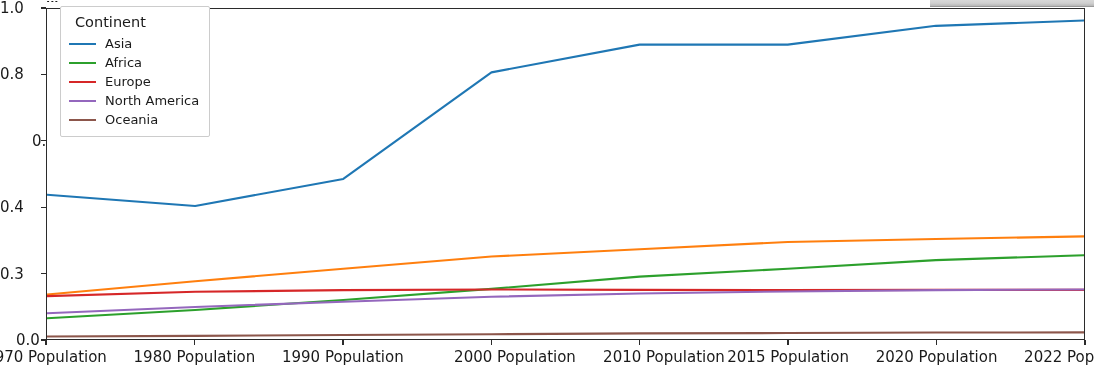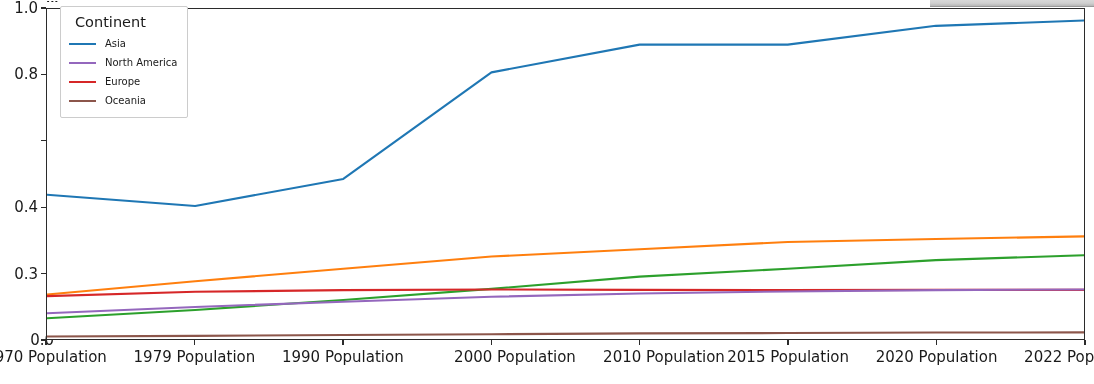--- a/index.html
+++ b/index.html
@@ -61,21 +61,20 @@
   .plot-svg {
     position: absolute;
     left: 0; top: 0;
     width: 100%;
     height: 100%;
     display: block;
   }
   .ytick-label {
     position: absolute;
     width: 38px;
-    text-align: right;
     font-size: 15px;
     color: #1a1a1a;
     transform: translateY(-50%);
   }
   .ytick-mark {
     position: absolute;
     width: 5px;
     height: 1.4px;
     background: #2b2b2b;
     left: 41px;
@@ -119,21 +118,21 @@
     align-items: center;
     height: 19px;
   }
   .legend-swatch {
     width: 27px;
     height: 2px;
     margin-right: 9px;
     flex: 0 0 auto;
   }
   .legend-label {
-    font-size: 10px;
+    font-size: 13px;
     color: #1a1a1a;
     white-space: nowrap;
     line-height: 19px;
   }
 </style>
 </head>
 <body>
 
 <div id="figure">
 
@@ -162,21 +161,21 @@
         <polyline points="0.00,311.08 148.43,302.78 296.86,292.82 445.29,281.54 593.71,269.25 742.14,261.28 890.57,252.65 1039.00,247.67" fill="none" stroke="#2ca02c" stroke-width="2.1" stroke-linejoin="round" stroke-linecap="round" vector-effect="non-scaling-stroke"></polyline>
         <polyline points="0.00,288.84 148.43,284.52 296.86,282.86 445.29,282.20 593.71,282.53 742.14,282.86 890.57,282.53 1039.00,282.53" fill="none" stroke="#d62728" stroke-width="2.1" stroke-linejoin="round" stroke-linecap="round" vector-effect="non-scaling-stroke"></polyline>
         <polyline points="0.00,306.10 148.43,299.80 296.86,294.48 445.29,289.50 593.71,286.18 742.14,284.19 890.57,282.86 1039.00,282.20" fill="none" stroke="#9467bd" stroke-width="2.1" stroke-linejoin="round" stroke-linecap="round" vector-effect="non-scaling-stroke"></polyline>
         <polyline points="0.00,329.51 148.43,328.85 296.86,328.02 445.29,327.19 593.71,326.36 742.14,326.02 890.57,325.53 1039.00,325.36" fill="none" stroke="#8c564b" stroke-width="2.1" stroke-linejoin="round" stroke-linecap="round" vector-effect="non-scaling-stroke"></polyline>
       </svg>
   </div>
 
   <div id="xtick-layer">
       <div class="xtick-label" style="left: 46px;">1970 Population</div>
       <div class="xtick-mark" style="left: 45.3px;"></div>
-      <div class="xtick-label" style="left: 194.429px;">1979 Population</div>
+      <div class="xtick-label" style="left: 194.429px;">1980 Population</div>
       <div class="xtick-mark" style="left: 193.729px;"></div>
       <div class="xtick-label" style="left: 342.857px;">1990 Population</div>
       <div class="xtick-mark" style="left: 342.157px;"></div>
       <div class="xtick-label" style="left: 515px;">2000 Population</div>
       <div class="xtick-mark" style="left: 490.586px;"></div>
       <div class="xtick-label" style="left: 664px;">2010 Population</div>
       <div class="xtick-mark" style="left: 639.014px;"></div>
       <div class="xtick-label" style="left: 788.143px;">2015 Population</div>
       <div class="xtick-mark" style="left: 787.443px;"></div>
       <div class="xtick-label" style="left: 936.571px;">2020 Population</div>
@@ -186,27 +185,31 @@
     </div>
 
   <div class="legend">
     <div class="legend-title">Continent</div>
     <div id="legend-rows">
         <div class="legend-row">
           <span class="legend-swatch" style="background: rgb(31, 119, 180);"></span>
           <span class="legend-label">Asia</span>
         </div>
         <div class="legend-row">
+          <span class="legend-swatch" style="background: rgb(44, 160, 44);"></span>
+          <span class="legend-label">Africa</span>
+        </div>
+        <div class="legend-row">
+          <span class="legend-swatch" style="background: rgb(214, 39, 40);"></span>
+          <span class="legend-label">Europe</span>
+        </div>
+        <div class="legend-row">
           <span class="legend-swatch" style="background: rgb(148, 103, 189);"></span>
           <span class="legend-label">North America</span>
         </div>
         <div class="legend-row">
-          <span class="legend-swatch" style="background: rgb(214, 39, 40);"></span>
-          <span class="legend-label">Europe</span>
-        </div>
-        <div class="legend-row">
           <span class="legend-swatch" style="background: rgb(140, 86, 75);"></span>
           <span class="legend-label">Oceania</span>
         </div>
       </div>
   </div>
 
 </div>
 
 </body></html>

